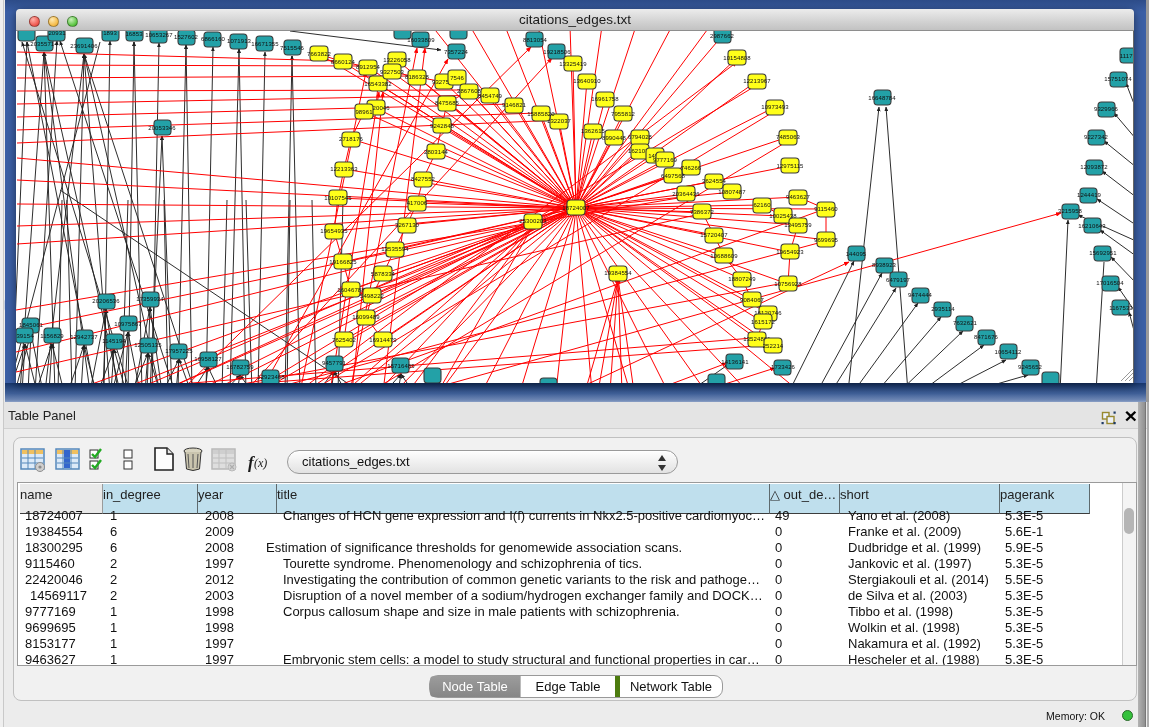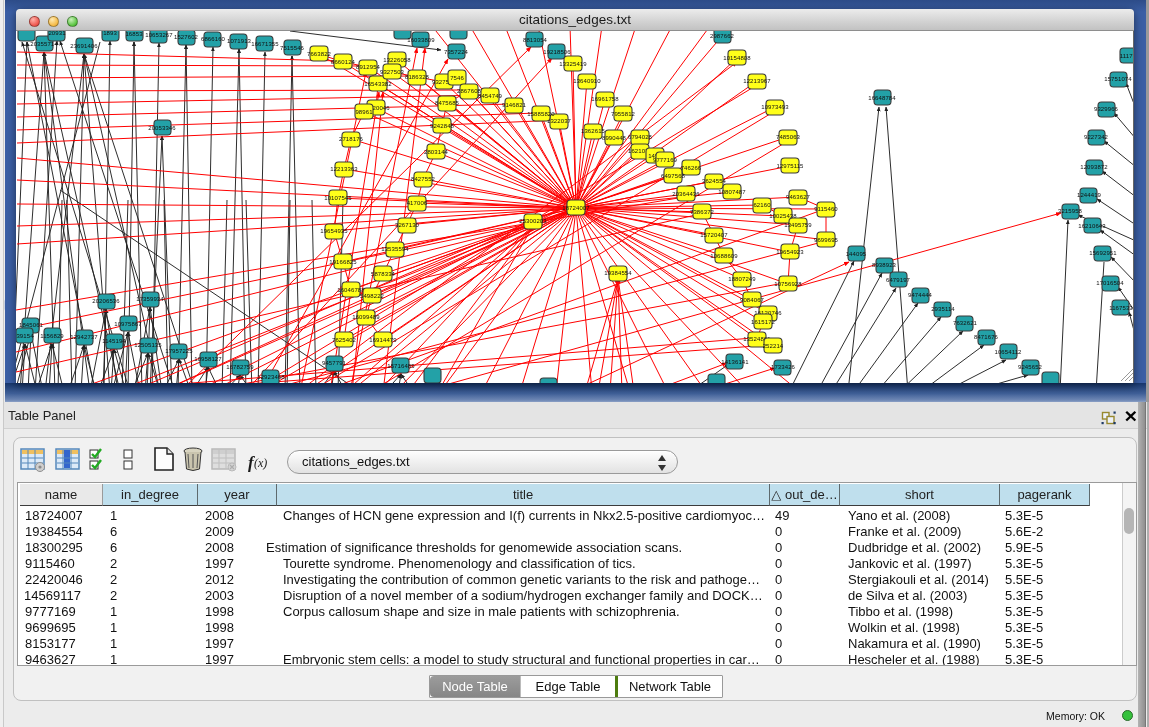--- a/index.html
+++ b/index.html
@@ -7,25 +7,25 @@
 #gr1{position:absolute;left:1146px;top:0;width:3px;height:402px;background:#9a9a9a;z-index:50}
 #netshadow{position:absolute;left:5px;top:383px;width:1141px;height:19px;background:linear-gradient(#17366c 0,#3f5f97 55%,#6e87b4 90%,#8ba0c6)}
 #win{position:absolute;left:16px;top:9px;width:1118px;height:374px;border:1px solid #666;border-radius:5px 5px 0 0;background:#fff;box-shadow:0 2px 8px rgba(0,0,0,.5)}
 #titlebar{position:absolute;left:0;top:0;width:100%;height:22px;border-radius:4px 4px 0 0;background:linear-gradient(#ececec,#d2d2d2 60%,#c2c2c2);border-bottom:1px solid #8e8e8e;text-align:center;font-size:13.5px;font-weight:normal;color:#1a1a1a;line-height:22px}
 .tl{position:absolute;top:7px;width:11px;height:11px;border-radius:50%;border:1px solid rgba(0,0,0,.35)}
 #phead{position:absolute;left:0;top:402px;width:1149px;height:27px;background:#e4e4e4;border-bottom:1px solid #d0d0d0}
 #phead .t{position:absolute;left:8px;top:6px;font-size:13px;color:#222}
 #contbox{position:absolute;left:13px;top:437px;width:1124px;height:264px;background:#f1f1f1;border:1px solid #c0c0c0;border-radius:8px}
 #pclose{position:absolute;left:1124px;top:407px;font-size:16px;font-weight:bold;color:#000;transform:scaleX(1.05)}
 #tablebox{position:absolute;left:17px;top:482px;width:1120px;height:184px;background:#fff;border:1px solid #9a9a9a}
-.hd{position:absolute;top:484px;height:22px;background:#bfdfed;border-right:1px solid #5e6a6e;border-bottom:1px solid #3c3c3c;font-size:13px;color:#222;text-align:center;line-height:22px;overflow:hidden}
+.hd{position:absolute;top:484px;height:30px;background:#bfdfed;border-right:1px solid #5e6a6e;border-bottom:1px solid #3c3c3c;font-size:13px;color:#222;line-height:22px;overflow:hidden}
 .tr{position:absolute;left:0;width:1118px;height:16px;font-size:13px;color:#111}
 #tbodyclip{position:absolute;left:18px;top:483px;width:1118px;height:182px;overflow:hidden}
 .tr span{position:absolute;top:0;white-space:nowrap}
-#tabs{position:absolute;left:429px;top:675px;width:294px;height:23px;border:1px solid #999;border-radius:1px;background:#fff;font-size:13px}
+#tabs{position:absolute;left:429px;top:675px;width:294px;height:23px;border:1px solid #999;border-radius:9px;background:#fff;font-size:13px}
 #tabs div{position:absolute;top:0;height:21px;line-height:21px;text-align:center}
 #mem{position:absolute;right:44px;top:710px;font-size:10.5px;color:#111}
 #memdot{position:absolute;right:16px;top:710px;width:11px;height:11px;border-radius:50%;background:#35c13c;border:1px solid #2a6a2a}
 #rstrip{position:absolute;left:1138px;top:402px;width:8px;height:325px;background:linear-gradient(90deg,#b3b3b3,#8f8f8f);border-right:1px solid #777}
 #rstrip2{position:absolute;left:1147px;top:402px;width:2px;height:325px;background:#aeaeae}
 #vscroll{position:absolute;left:1122px;top:483px;width:14px;height:182px;background:#f4f4f4;border-left:1px solid #ccc}
 #vthumb{position:absolute;left:1124px;top:508px;width:10px;height:26px;border-radius:5px;background:#b5b5b5}
 </style></head><body>
 <div id="netbg"></div>
 <div id="netshadow"></div>
@@ -707,51 +707,51 @@
       <span style="left:757px">49</span>
       <span style="left:830px">Yano et al. (2008)</span>
       <span style="left:987px">5.3E-5</span>
     </div>
 <div class="tr" style="top:41px">
       <span style="left:7px">19384554</span>
       <span style="left:92px">6</span>
       <span style="left:187px">2009</span>
       <span style="left:757px">0</span>
       <span style="left:830px">Franke et al. (2009)</span>
-      <span style="left:987px">5.6E-2</span>
+      <span style="left:987px">5.6E-1</span>
     </div>
 <div class="tr" style="top:57px">
       <span style="left:7px">18300295</span>
       <span style="left:92px">6</span>
       <span style="left:187px">2008</span>
       <span style="left:248px">Estimation of significance thresholds for genomewide association scans.</span>
       <span style="left:757px">0</span>
-      <span style="left:830px">Dudbridge et al. (2002)</span>
+      <span style="left:830px">Dudbridge et al. (1999)</span>
       <span style="left:987px">5.9E-5</span>
     </div>
 <div class="tr" style="top:73px">
       <span style="left:7px">9115460</span>
       <span style="left:92px">2</span>
       <span style="left:187px">1997</span>
-      <span style="left:265px">Tourette syndrome. Phenomenology and classification of tics.</span>
+      <span style="left:265px">Tourette syndrome. Phenomenology and schizophrenia of tics.</span>
       <span style="left:757px">0</span>
       <span style="left:830px">Jankovic et al. (1997)</span>
       <span style="left:987px">5.3E-5</span>
     </div>
 <div class="tr" style="top:89px">
       <span style="left:7px">22420046</span>
       <span style="left:92px">2</span>
       <span style="left:187px">2012</span>
       <span style="left:265px">Investigating the contribution of common genetic variants to the risk and pathoge…</span>
       <span style="left:757px">0</span>
       <span style="left:830px">Stergiakouli et al. (2014)</span>
       <span style="left:987px">5.5E-5</span>
     </div>
 <div class="tr" style="top:105px">
-      <span style="left:6px">14569117</span>
+      <span style="left:12px">14569117</span>
       <span style="left:92px">2</span>
       <span style="left:187px">2003</span>
       <span style="left:265px">Disruption of a novel member of a sodium/hydrogen exchanger family and DOCK…</span>
       <span style="left:757px">0</span>
       <span style="left:830px">de Silva et al. (2003)</span>
       <span style="left:987px">5.3E-5</span>
     </div>
 <div class="tr" style="top:121px">
       <span style="left:7px">9777169</span>
       <span style="left:92px">1</span>
@@ -767,37 +767,37 @@
       <span style="left:187px">1998</span>
       <span style="left:757px">0</span>
       <span style="left:830px">Wolkin et al. (1998)</span>
       <span style="left:987px">5.3E-5</span>
     </div>
 <div class="tr" style="top:153px">
       <span style="left:7px">8153177</span>
       <span style="left:92px">1</span>
       <span style="left:187px">1997</span>
       <span style="left:757px">0</span>
-      <span style="left:830px">Nakamura et al. (1990)</span>
+      <span style="left:830px">Nakamura et al. (1992)</span>
       <span style="left:987px">5.3E-5</span>
     </div>
 <div class="tr" style="top:169px">
       <span style="left:7px">9463627</span>
       <span style="left:92px">1</span>
       <span style="left:187px">1997</span>
       <span style="left:265px">Embryonic stem cells: a model to study structural and functional properties in car…</span>
       <span style="left:757px">0</span>
       <span style="left:830px">Hescheler et al. (1988)</span>
       <span style="left:987px">5.3E-5</span>
     </div>
 </div>
 <div id="vscroll"></div>
 <div id="vthumb"></div>
 <div id="tabs">
 <div style="left:0;width:90px;background:linear-gradient(#9c9c9c,#868686);color:#fff;border-radius:4px 0 0 4px">Node Table</div>
 <div style="left:90px;width:95px;border-left:1px solid #bbb;color:#111">Edge Table</div>
-<div style="left:185px;width:107px;border-left:3px solid #4d7c0f;color:#111">Network Table</div>
+<div style="left:185px;width:107px;border-left:5px solid #4d7c0f;color:#111">Network Table</div>
 </div>
 <div id="mem">Memory: OK</div>
 <div id="memdot"></div>
 <div id="rstrip"></div>
 <div id="rstrip2"></div>
 <div id="leftedge"></div>
 <div id="gr1"></div>
 </body></html>

